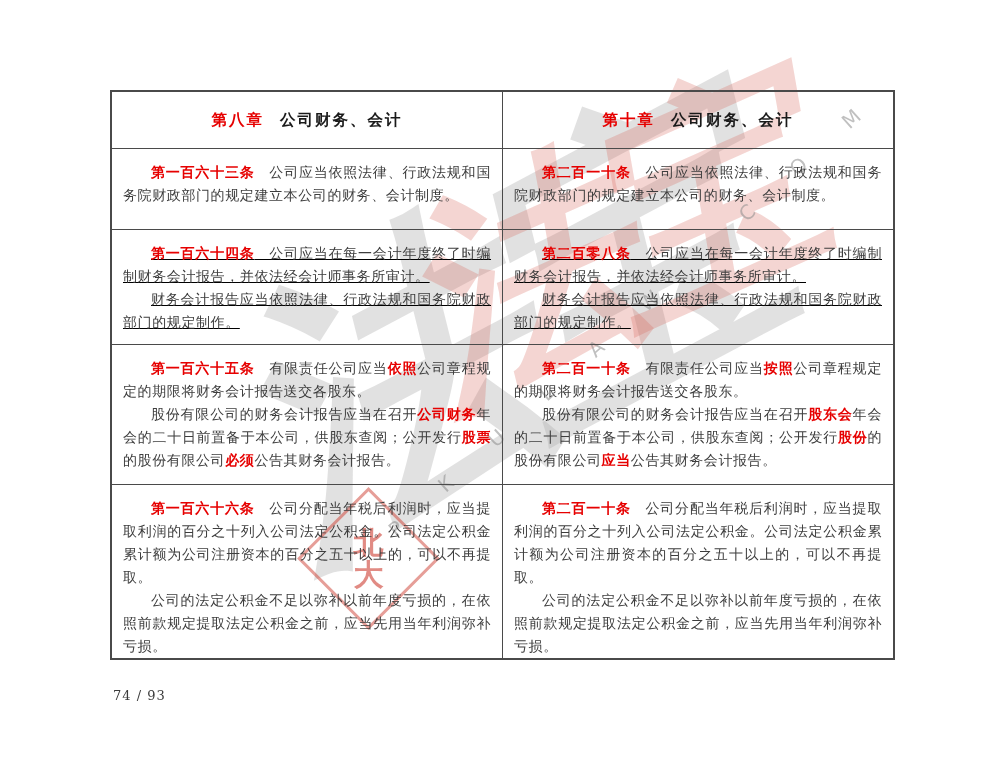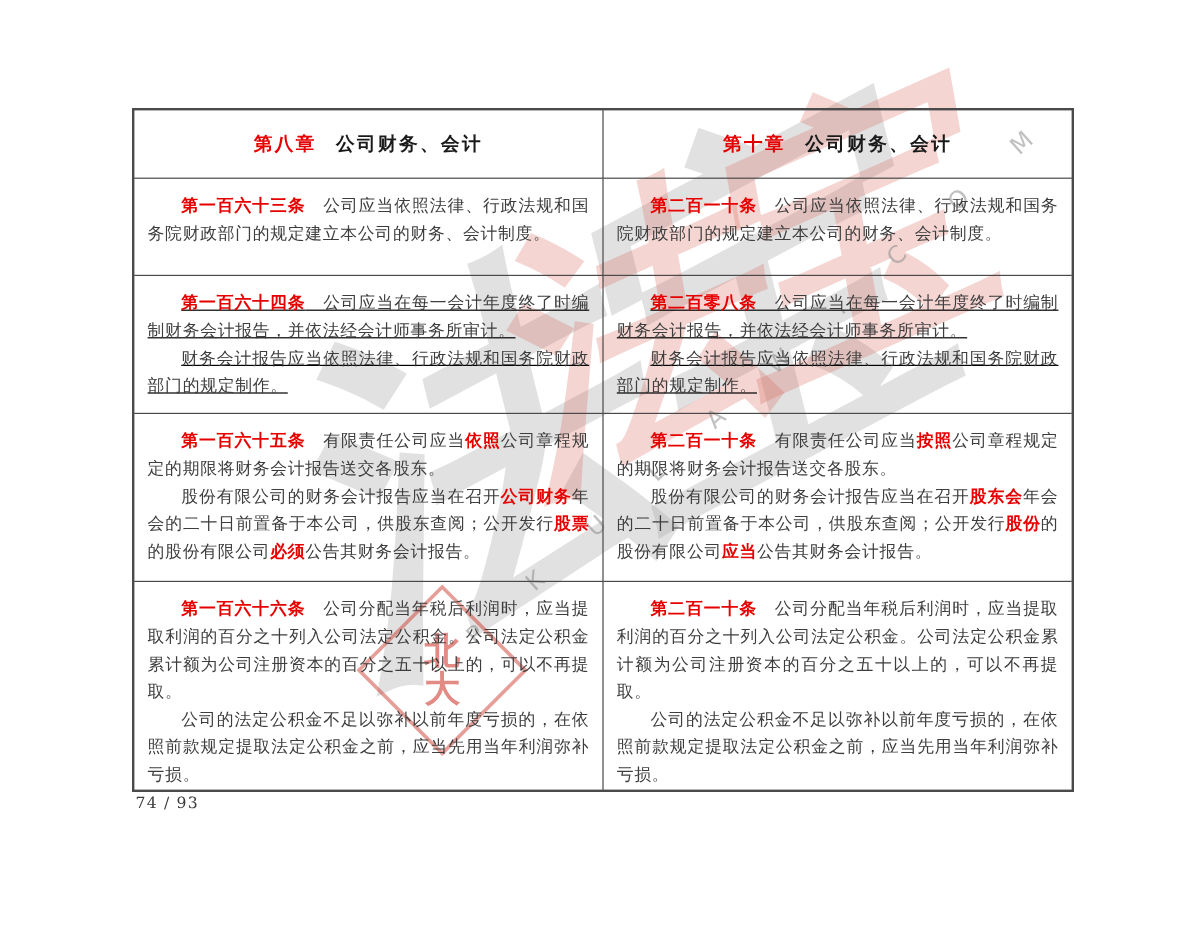--- a/index.html
+++ b/index.html
@@ -74,21 +74,21 @@
   tr.r4{height:152px;}
   .para{
     margin:0;text-indent:2em;
     font-size:14px;line-height:23px;letter-spacing:0.6px;
     color:var(--text);
     text-align:justify;text-justify:inter-character;
   }
   .hl{color:var(--red);font-weight:bold;}
 
   .page-number{
-    position:absolute;left:113px;top:662px;z-index:2;
+    position:absolute;left:113px;top:688px;z-index:2;
     font-size:13px;color:#3a3a3a;letter-spacing:1px;
   }
 </style>
 </head>
 <body>
 
 <div class="page">
 
   <div class="watermark">
     <div class="wm-script">法宝</div>

